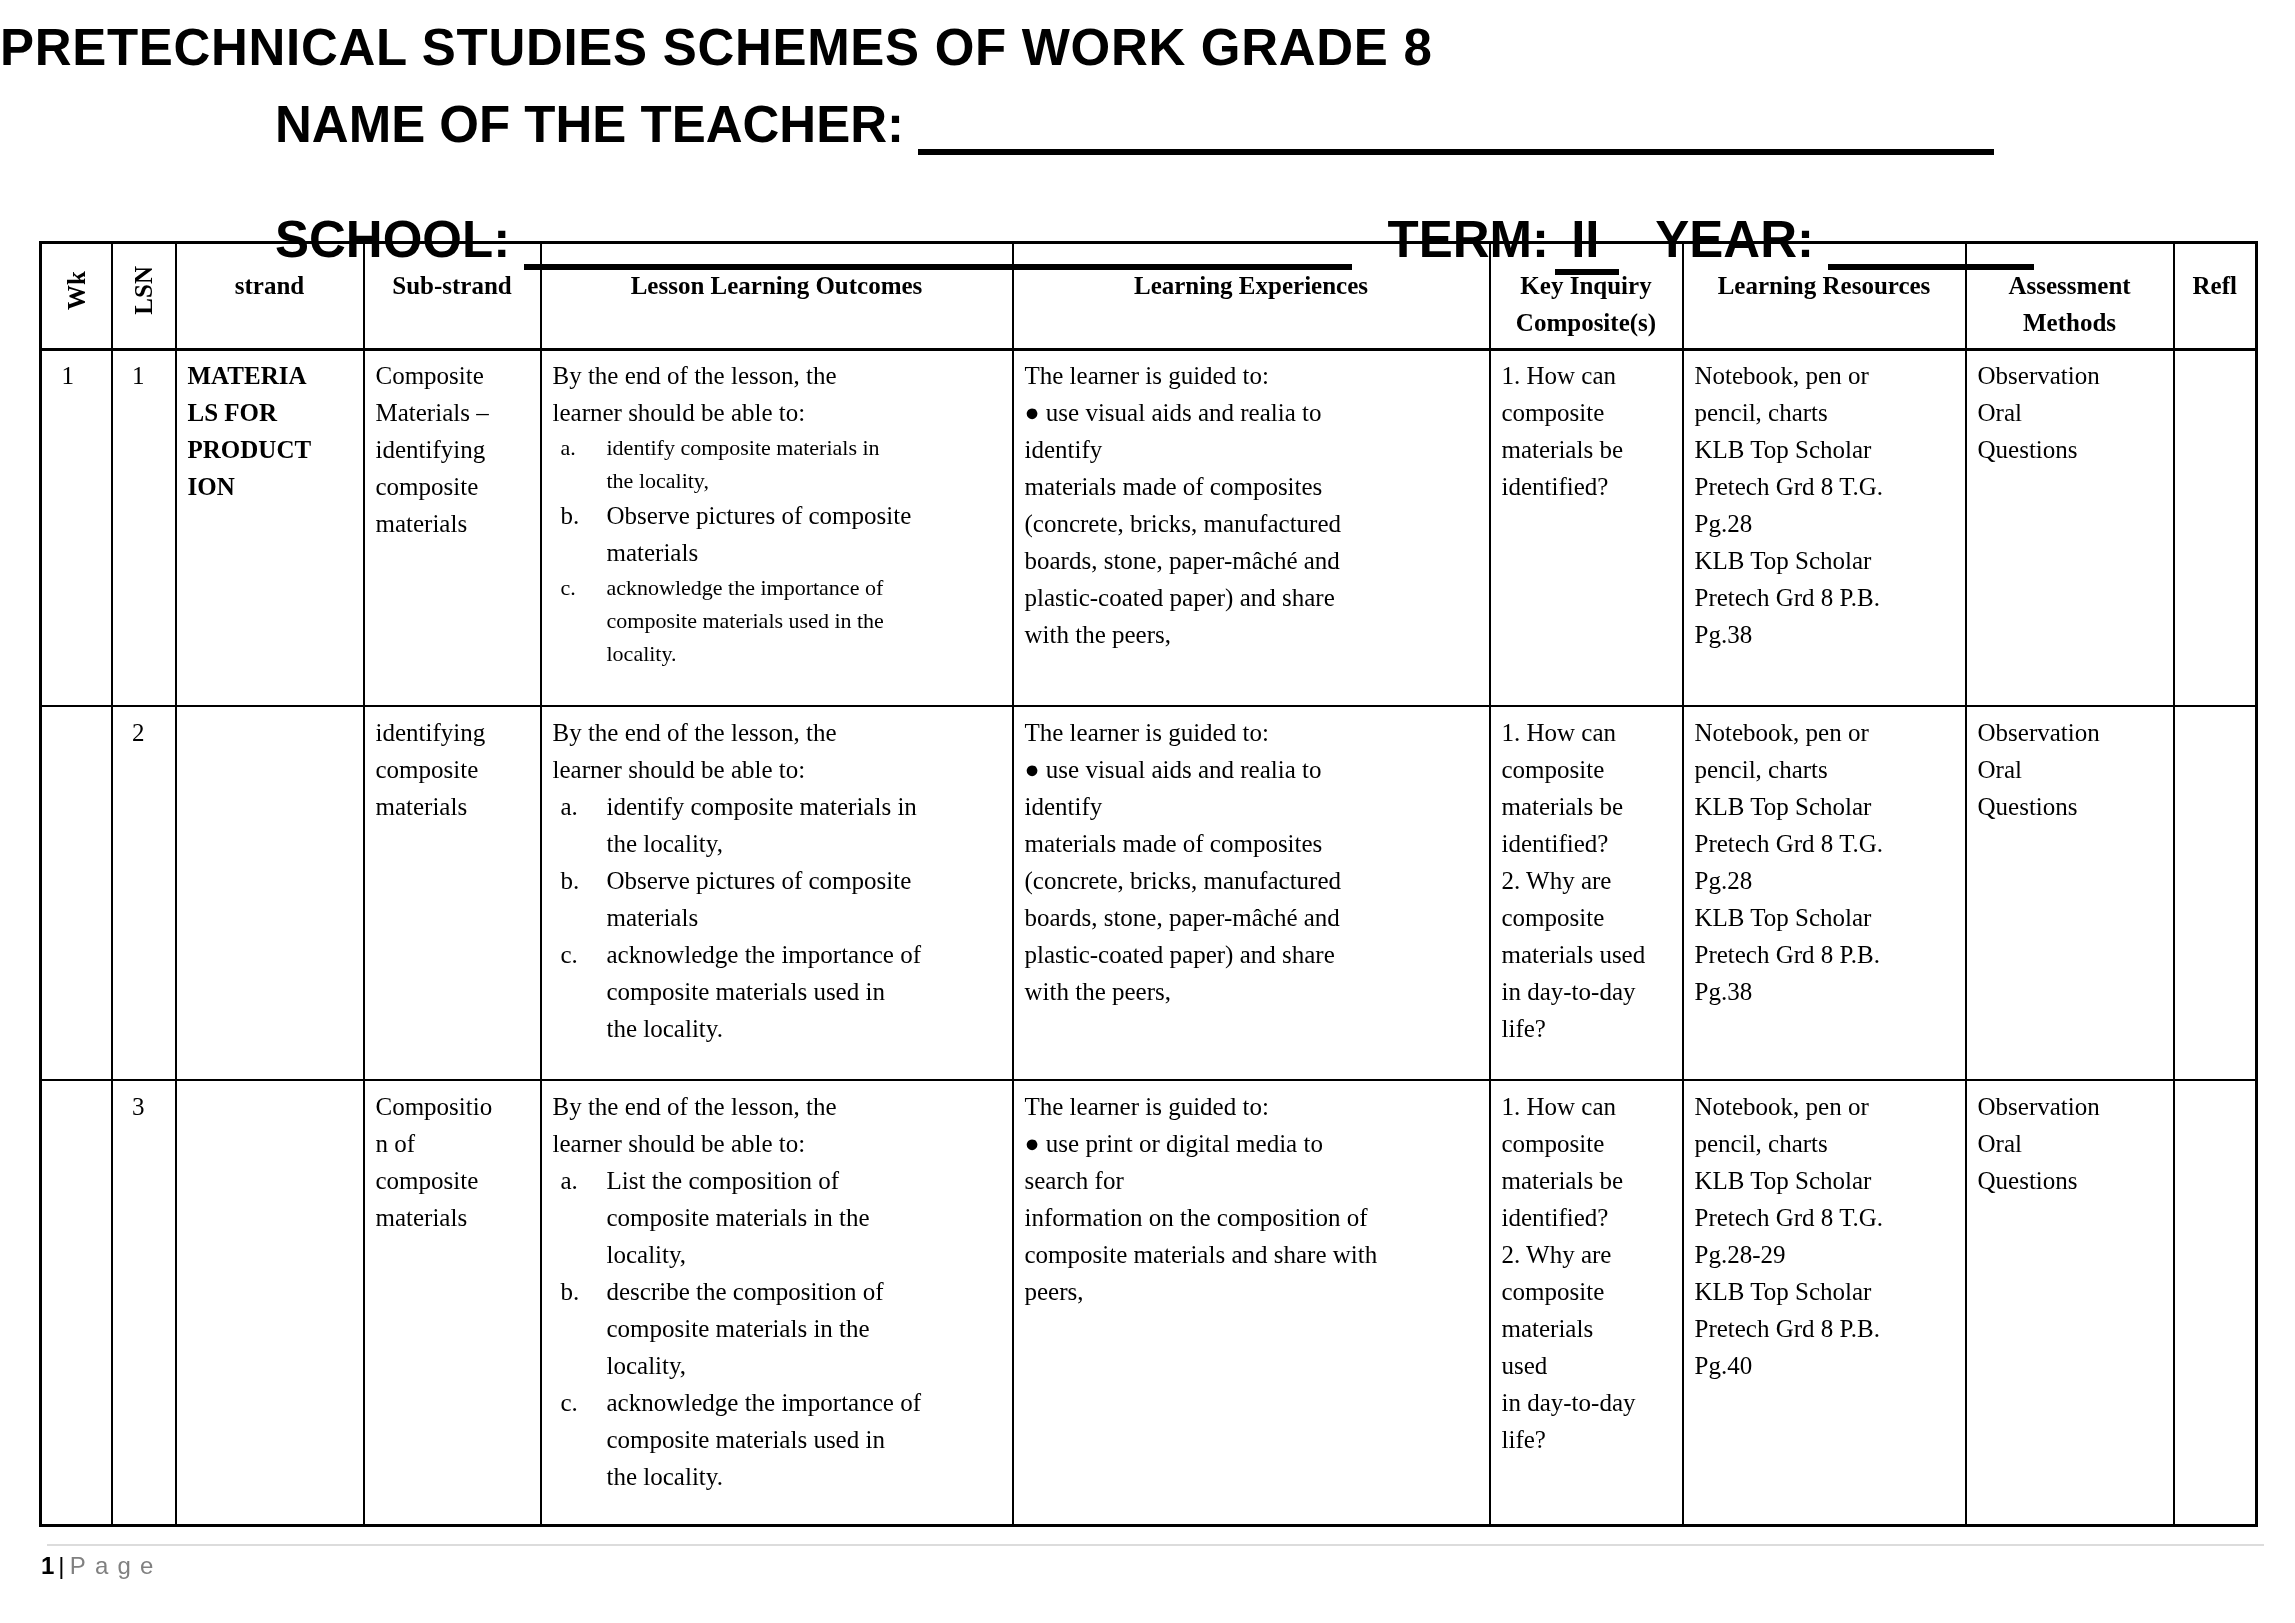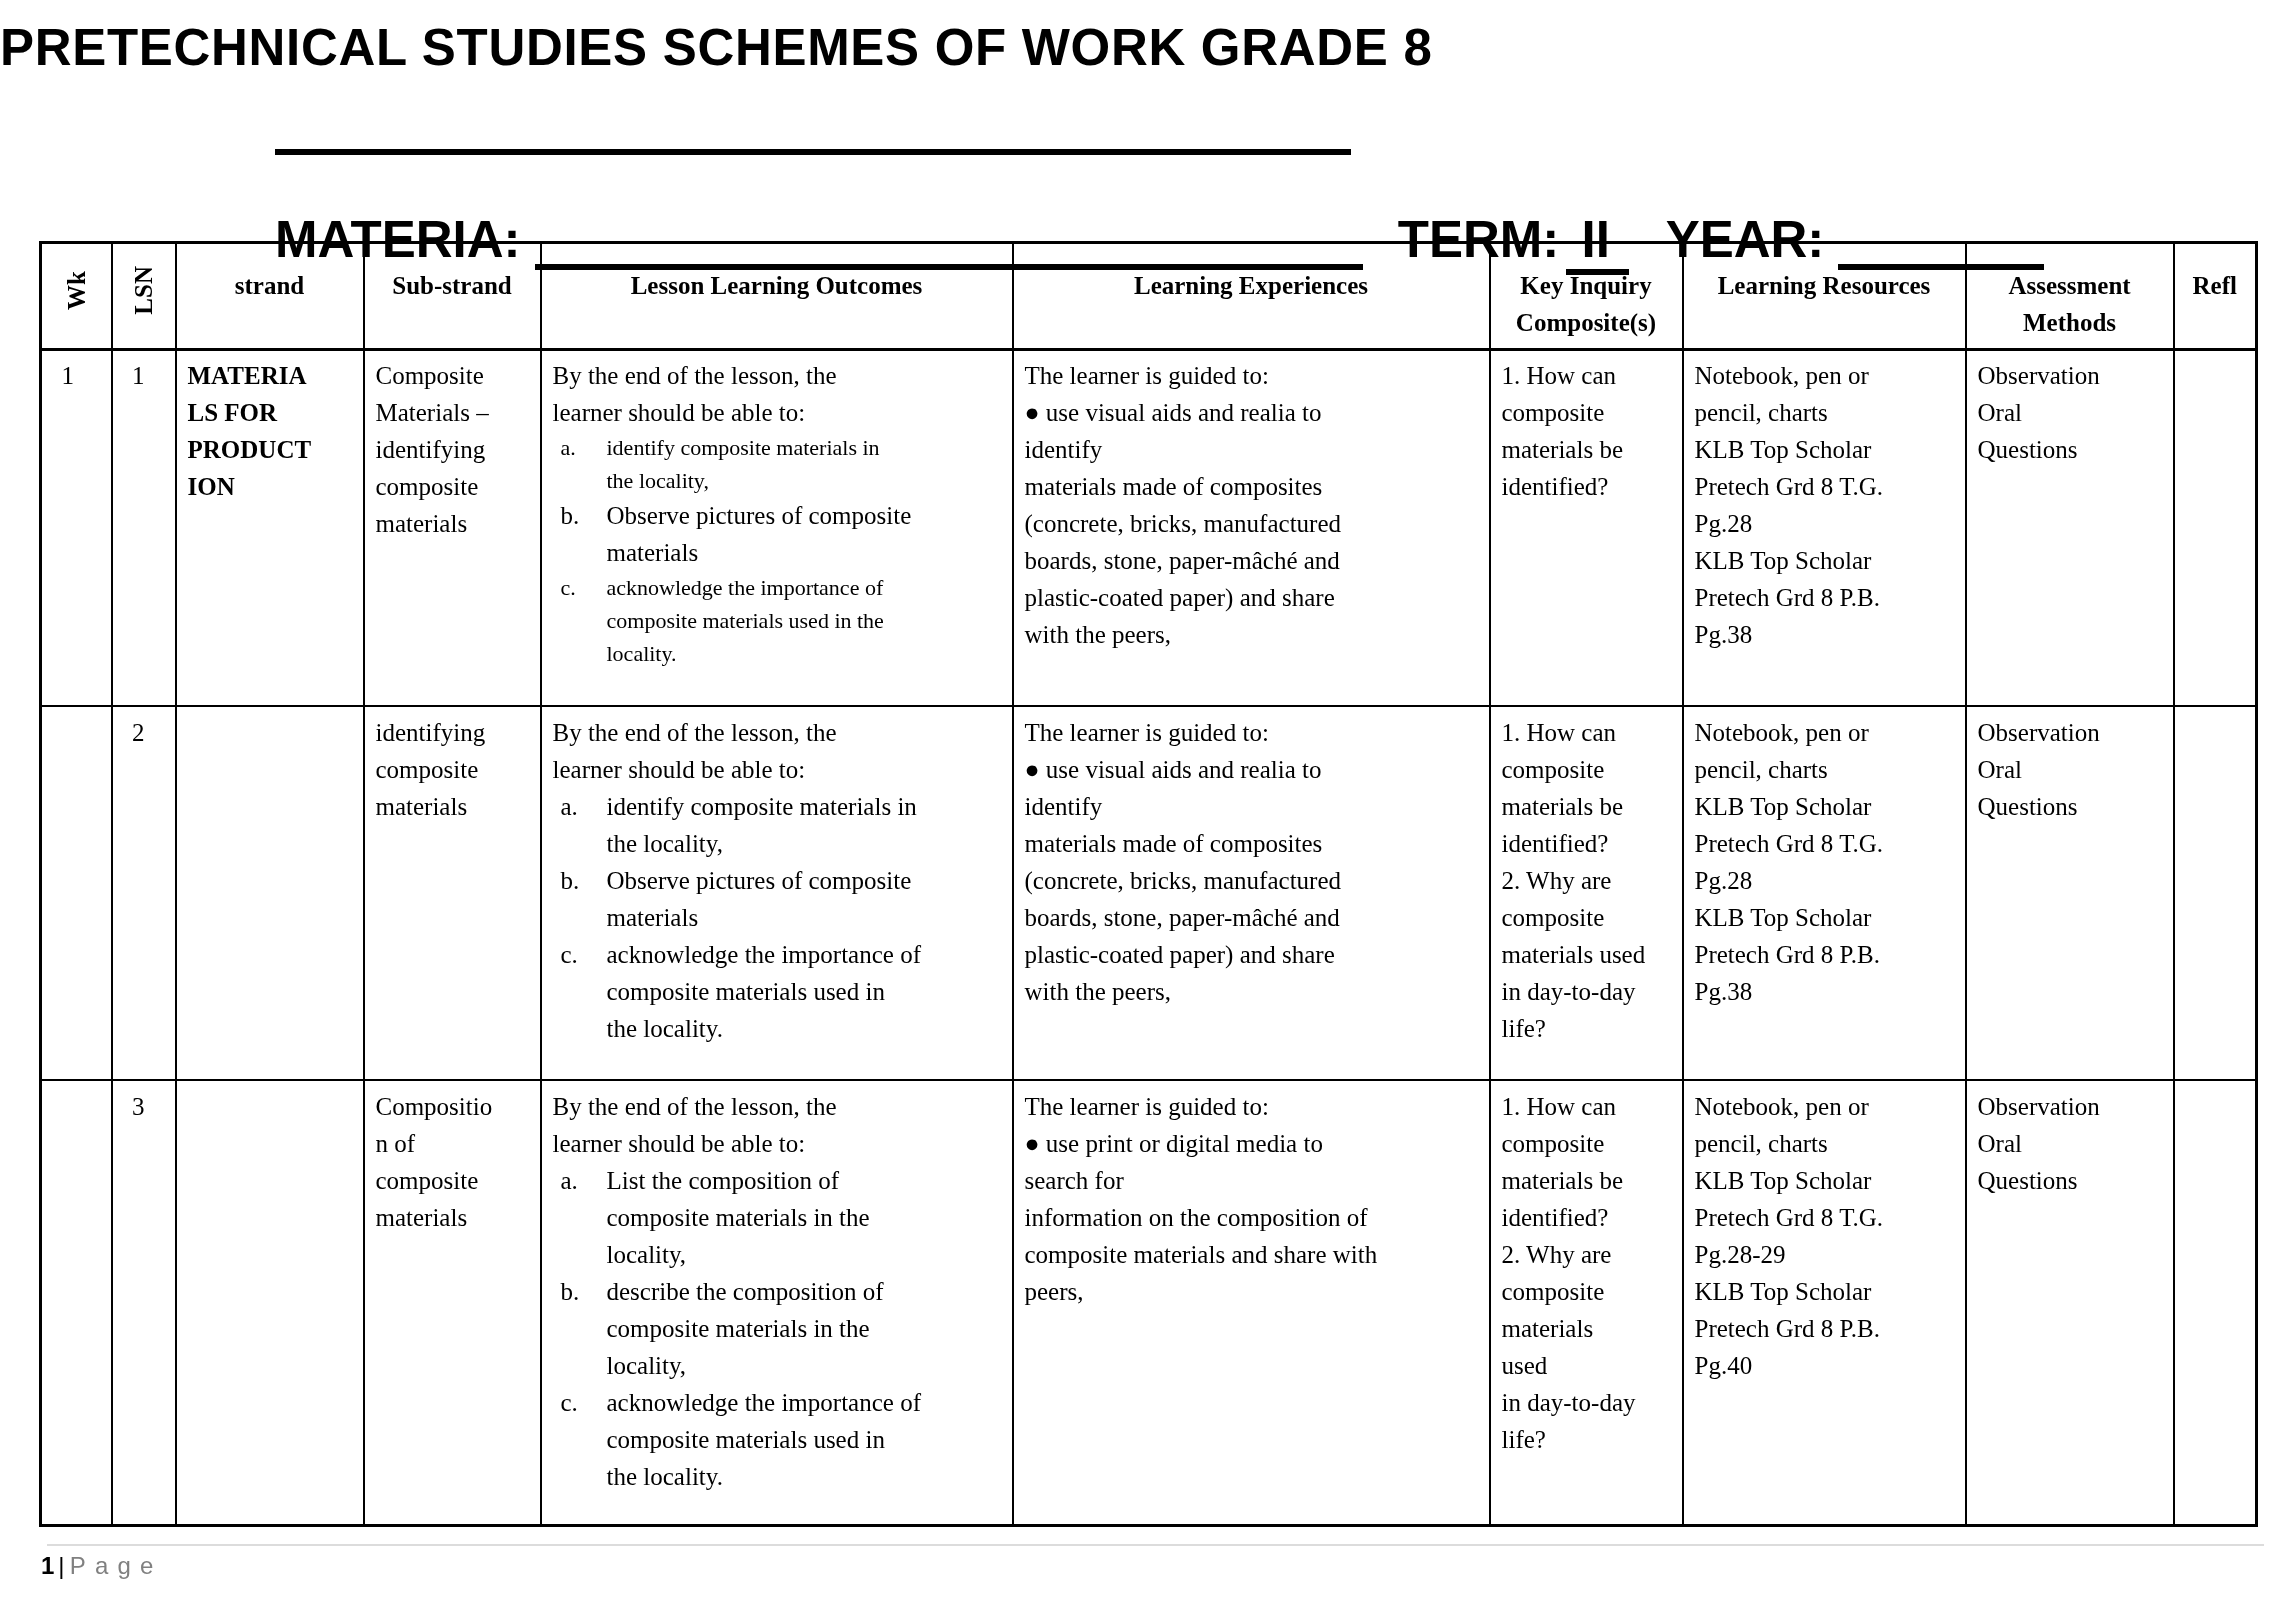--- a/index.html
+++ b/index.html
@@ -64,25 +64,26 @@
   .footer .pno{color:#000;font-weight:700;}
   .footer .sep{color:#000;margin:0 5.2px 0 3.9px;font-weight:400;}
   .footer .pword{letter-spacing:9.2px;}
 </style>
 </head>
 <body>
 
 <div class="doc-title">PRETECHNICAL STUDIES SCHEMES OF WORK GRADE 8</div>
 
 <div class="hline name">
+  <span>NAME OF THE TEACHER:</span>
   <span class="blank teacher-b"></span>
 </div>
 
 <div class="hline school">
-  <span>MATERIA:</span>
+  <span>SCHOOL:</span>
   <span class="blank school-b"></span>
   <span class="term-label">TERM:</span><span class="termval">II</span>
   <span class="year-label">YEAR:</span>
   <span class="blank year-b"></span>
 </div>
 
 <table class="schemes">
   <colgroup>
     <col style="width:71px">
       <col style="width:64px">

